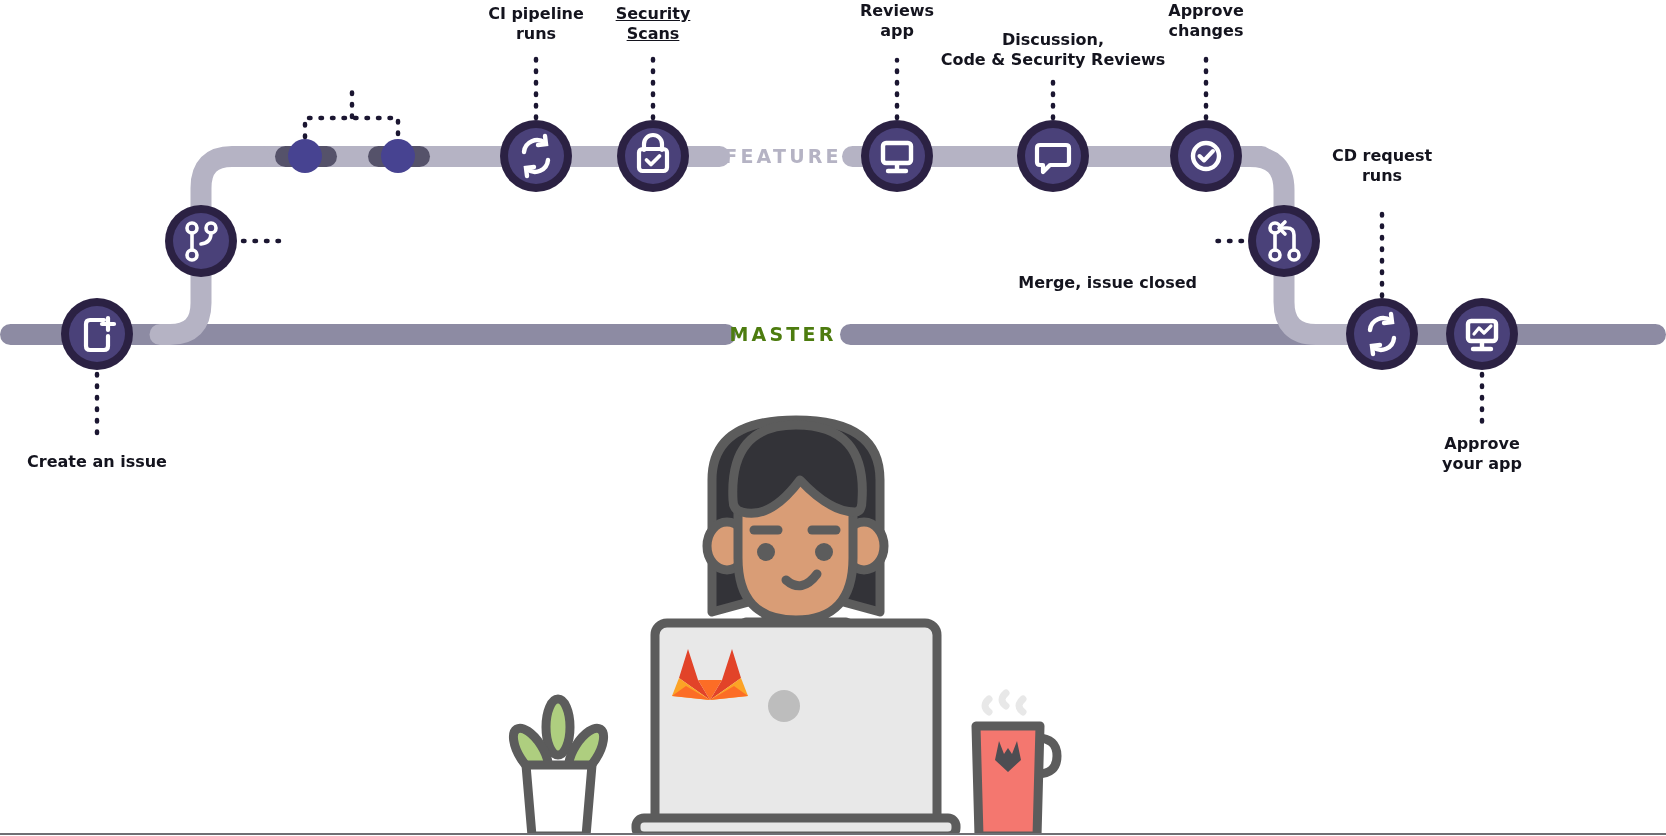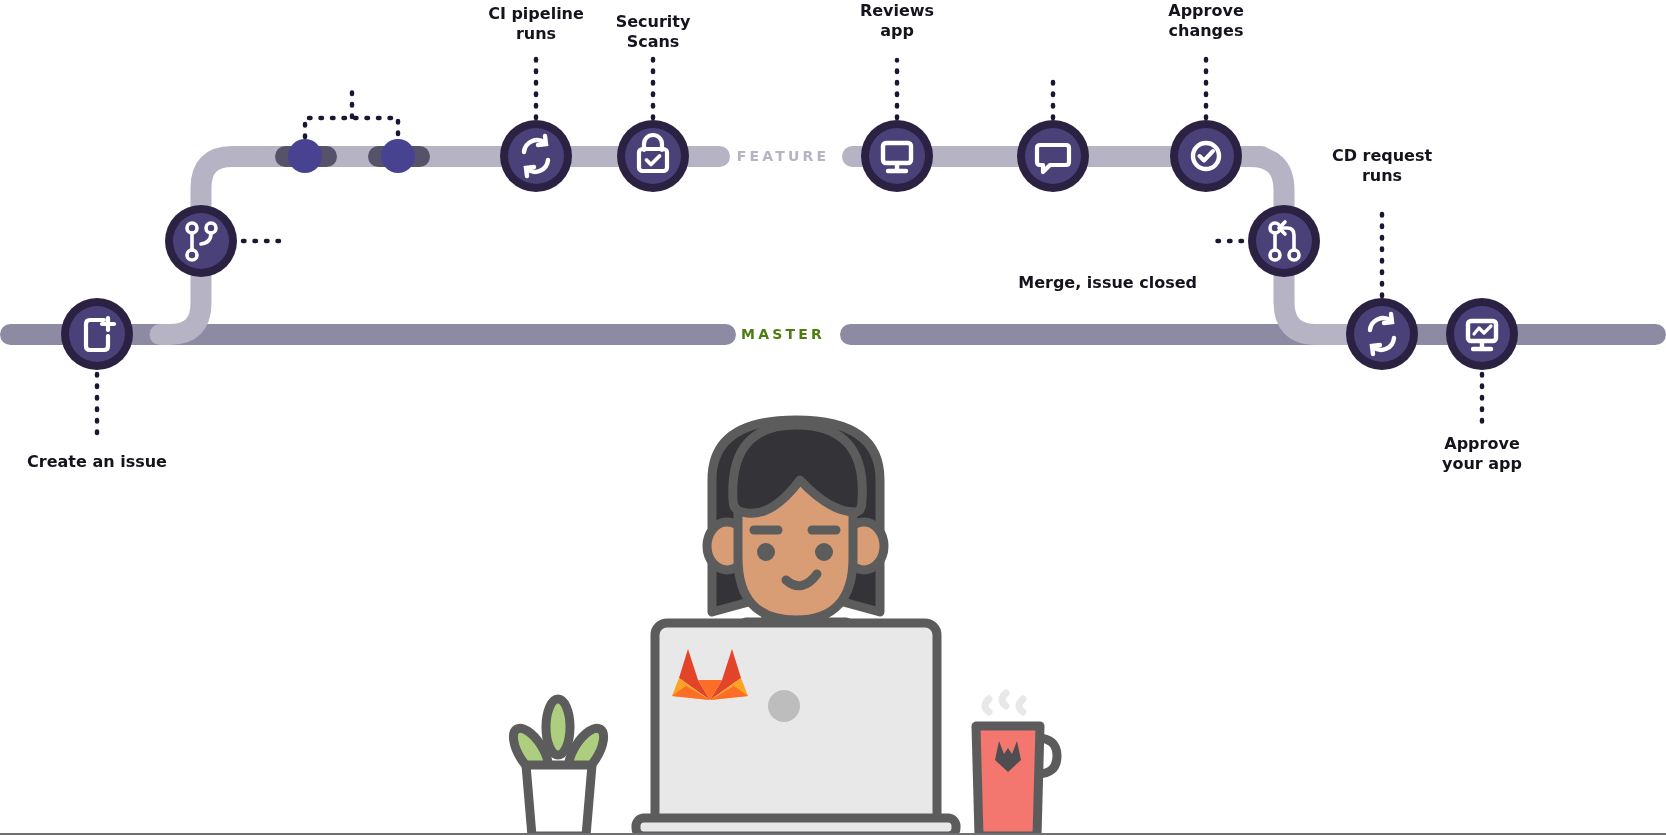--- a/index.html
+++ b/index.html
@@ -14,21 +14,21 @@
     position:absolute;
     font-family:"DejaVu Sans","Liberation Sans",sans-serif;
     font-size:16px;font-weight:700;line-height:1.24;
     color:#14141e;white-space:pre;
   }
   .lbl.c{transform:translateX(-50%);text-align:center;}
   .lbl.l{text-align:left;}
   .lbl.r{text-align:right;transform:translateX(-100%);margin-top:44px;}
   .branchlbl{
     position:absolute;transform:translate(-50%,-50%);
-    font-size:14px;font-weight:700;letter-spacing:3.2px;
+    font-size:19px;font-weight:700;letter-spacing:3.2px;
     font-family:"DejaVu Sans","Liberation Sans",sans-serif;
   }
   .bottomline{position:absolute;left:0;top:833px;width:1666px;height:2px;background:#6f6f74;}
 </style>
 </head>
 <body>
 
 <div id="stage">
 
   <svg class="layer" viewBox="0 0 1666 836">
@@ -253,26 +253,28 @@
 
   <div class="branchlbl" style="left:783px;top:156px;color:#b5b3c4;">FEATURE</div>
   <div class="branchlbl" style="left:783px;top:334px;color:#4d7c0f;">MASTER</div>
 
   <div class="lbl c" style="left:97px;top:452px;">Create an issue</div>
 
 
   <div class="lbl c" style="left:536px;top:4px;">CI pipeline
 runs</div>
 
-  <div class="lbl c" style="left:653px;top:12px;">Security
+  <div class="lbl c" style="left:653px;top:4px;text-decoration:underline;">Security
 Scans</div>
 
   <div class="lbl c" style="left:897px;top:1px;">Reviews
 app</div>
 
+  <div class="lbl c" style="left:1053px;top:30px;">Discussion,
+Code &amp; Security Reviews</div>
 
   <div class="lbl c" style="left:1206px;top:1px;">Approve
 changes</div>
 
   <div class="lbl r" style="left:1197px;top:229px;">Merge, issue closed</div>
 
   <div class="lbl c" style="left:1382px;top:146px;">CD request
 runs</div>
 
   <div class="lbl c" style="left:1482px;top:434px;">Approve

